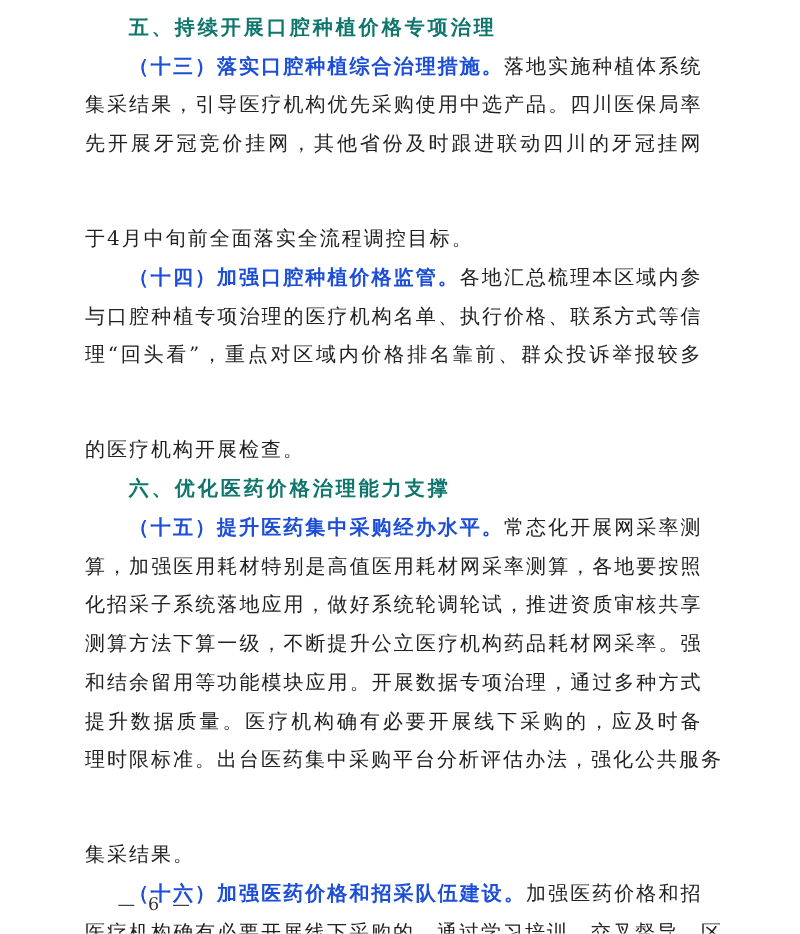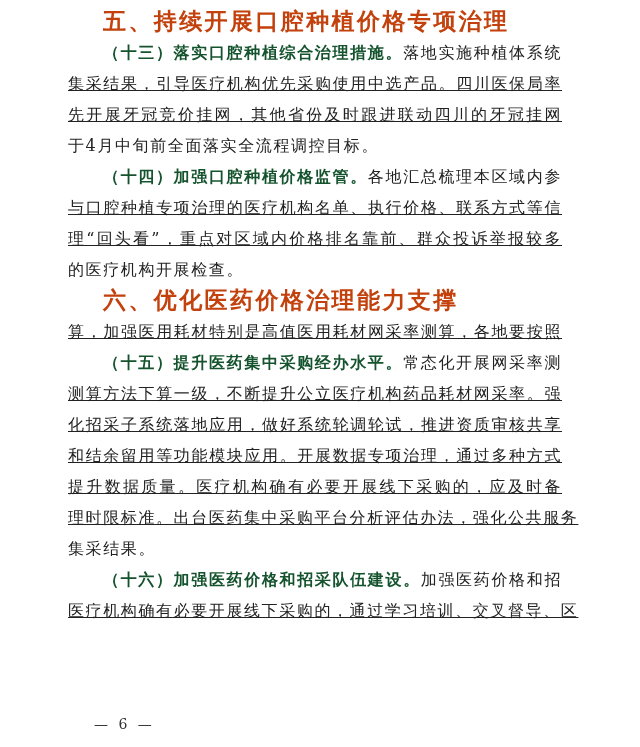--- a/index.html
+++ b/index.html
@@ -25,42 +25,42 @@
     height: 31px;
     line-height: 31px;
     font-size: 16px;
     letter-spacing: 1.6px;
     color: #222222;
     white-space: nowrap;
   }
   .line.full {
     text-align: justify;
     text-align-last: justify;
-    text-decoration: underline;
   }
   .line.first {
     text-indent: 35px;
     text-align: justify;
     text-align-last: justify;
   }
   .line.last {
     text-align: left;
+    margin-top: 45px;
   }
   .line.heading {
     font-family: "DejaVu Sans", "Liberation Sans", sans-serif;
     font-weight: bold;
-    font-size: 23px;
+    font-size: 16px;
     letter-spacing: 2.4px;
     text-indent: 35px;
-    color: #c2410c;
+    color: #0f766e;
     text-align: left;
   }
   .lead {
     font-weight: bold;
-    color: #14532d;
+    color: #1d4ed8;
   }
   .page-number {
     position: absolute;
     left: 94px;
     top: 716px;
     font-size: 14px;
     letter-spacing: 3px;
     color: #333333;
     font-family: "DejaVu Serif", "Liberation Serif", serif;
   }
@@ -73,24 +73,24 @@
       <div class="line heading">五、持续开展口腔种植价格专项治理</div>
       <div class="line first"><span class="lead">（十三）落实口腔种植综合治理措施。</span>落地实施种植体系统</div>
       <div class="line full">集采结果，引导医疗机构优先采购使用中选产品。四川医保局率</div>
       <div class="line full">先开展牙冠竞价挂网，其他省份及时跟进联动四川的牙冠挂网</div>
       <div class="line last">于4月中旬前全面落实全流程调控目标。</div>
       <div class="line first"><span class="lead">（十四）加强口腔种植价格监管。</span>各地汇总梳理本区域内参</div>
       <div class="line full">与口腔种植专项治理的医疗机构名单、执行价格、联系方式等信</div>
       <div class="line full">理“回头看”，重点对区域内价格排名靠前、群众投诉举报较多</div>
       <div class="line last">的医疗机构开展检查。</div>
       <div class="line heading">六、优化医药价格治理能力支撑</div>
+      <div class="line first"><span class="lead">（十五）提升医药集中采购经办水平。</span>常态化开展网采率测</div>
       <div class="line full">算，加强医用耗材特别是高值医用耗材网采率测算，各地要按照</div>
-      <div class="line first"><span class="lead">（十五）提升医药集中采购经办水平。</span>常态化开展网采率测</div>
+      <div class="line full">化招采子系统落地应用，做好系统轮调轮试，推进资质审核共享</div>
       <div class="line full">测算方法下算一级，不断提升公立医疗机构药品耗材网采率。强</div>
-      <div class="line full">化招采子系统落地应用，做好系统轮调轮试，推进资质审核共享</div>
       <div class="line full">和结余留用等功能模块应用。开展数据专项治理，通过多种方式</div>
       <div class="line full">提升数据质量。医疗机构确有必要开展线下采购的，应及时备</div>
       <div class="line full">理时限标准。出台医药集中采购平台分析评估办法，强化公共服务</div>
       <div class="line last">集采结果。</div>
       <div class="line first"><span class="lead">（十六）加强医药价格和招采队伍建设。</span>加强医药价格和招</div>
       <div class="line full">医疗机构确有必要开展线下采购的，通过学习培训、交叉督导、区</div>
     </div>
   <div class="page-number">— 6 —</div>
 </div>
 

